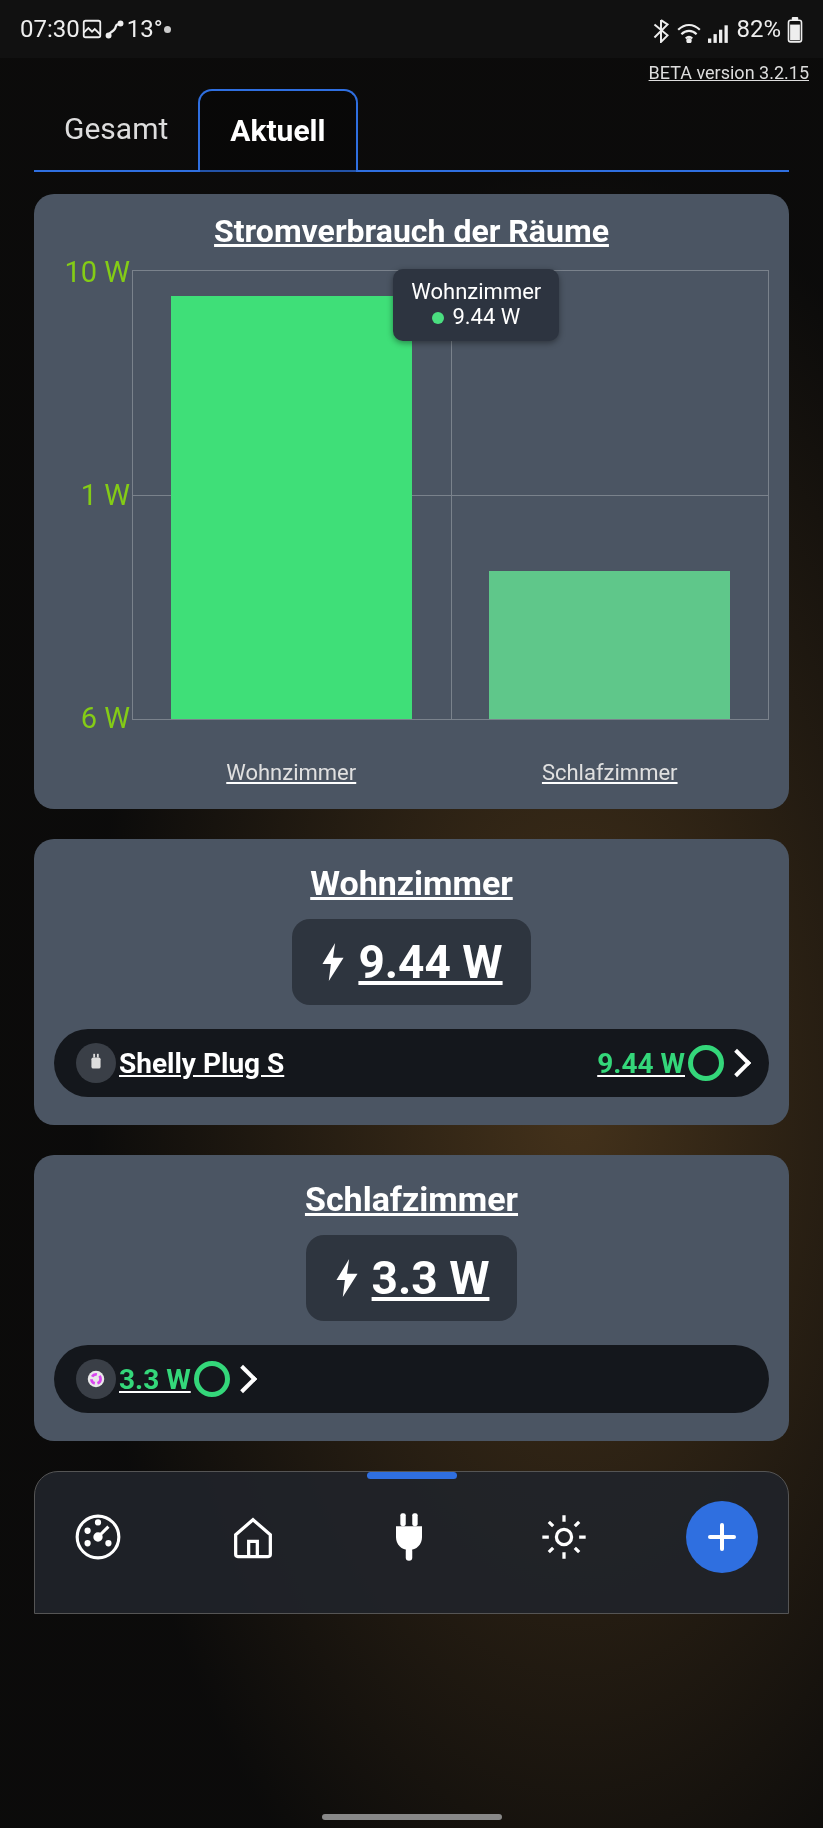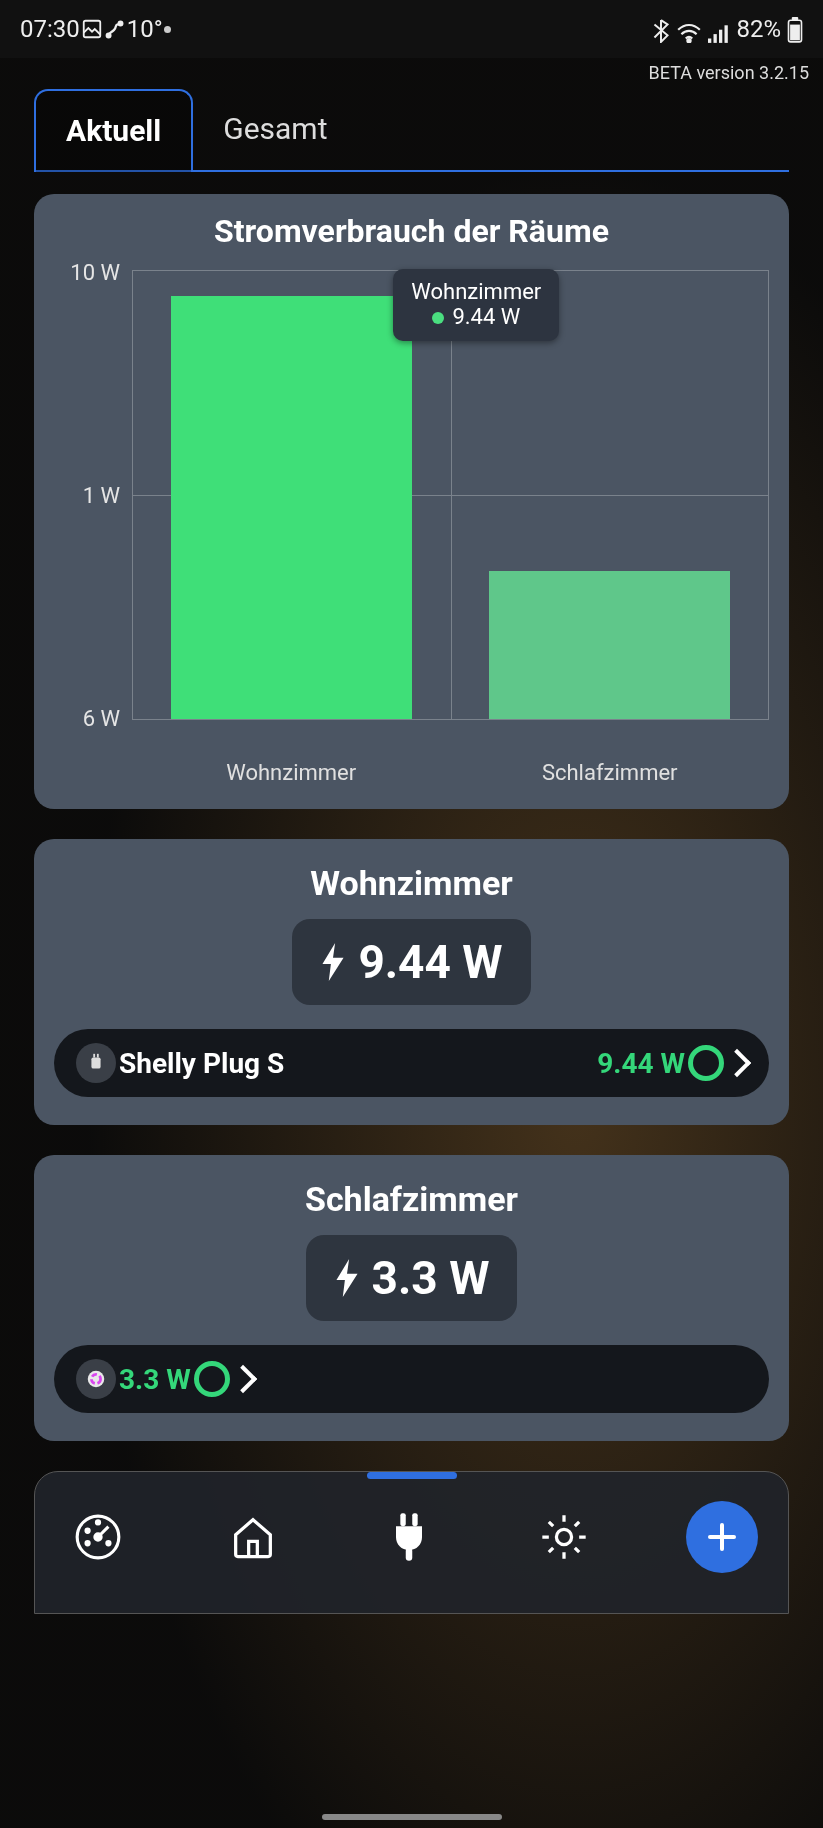--- a/index.html
+++ b/index.html
@@ -33,20 +33,21 @@
   .status-dot { width: 7px; height: 7px; border-radius: 50%; background: #ccc; display: inline-block; }
   .status-icon { display: inline-flex; align-items: center; }
 
   
   .beta-label {
     position: relative; z-index: 2;
     text-align: right;
     font-size: 18px;
     color: #ddd;
     padding: 4px 14px 0 0;
+    text-decoration: underline;
   }
 
   
   .tabs {
     position: relative; z-index: 2;
     display: flex;
     align-items: flex-end;
     margin: 6px 34px 0 34px;
     border-bottom: 2px solid #2f6fe0;
   }
@@ -66,44 +67,45 @@
     margin-bottom: -2px;
   }
 
   
   .card {
     position: relative; z-index: 2;
     margin: 22px 34px 6px;
     background: #4b5563;
     border-radius: 20px;
     padding: 18px 20px 24px;
+    text-decoration: underline;
   }
   .chart-title {
     text-align: center;
     font-size: 32px;
     font-weight: 700;
     margin-bottom: 10px;
   }
 
   
   .chart-area {
     position: relative;
     height: 500px;
     display: flex;
   }
   .y-axis {
     width: 78px;
     position: relative;
   }
   .y-tick {
     position: absolute;
-    right: 12px;
+    right: 2px;
     transform: translateY(-50%);
-    font-size: 22px;
-    color: #e5e5e5;
+    font-size: 29px;
+    color: #84cc16;
   }
   .plot {
     flex: 1;
     position: relative;
     border: 1px solid #7a828c;
     margin-top: 10px;
     margin-bottom: 40px;
   }
   .gridline {
     position: absolute;
@@ -276,21 +278,21 @@
           <path d="M3 16l5-5 4 4 3-3 6 6"></path>
         </svg>
     </span>
     <span class="status-icon">
       <svg width="22" height="22" viewBox="0 0 24 24" fill="none" stroke="#eee" stroke-width="2.5" stroke-linecap="round">
           <path d="M5 19c0-3 3-3 6-6s1-6 4-6"></path>
           <circle cx="5" cy="19" r="2" fill="#eee"></circle>
           <circle cx="18" cy="6" r="2" fill="#eee"></circle>
         </svg>
     </span>
-    <span>10°</span>
+    <span>13°</span>
     <span class="status-dot"></span>
   </div>
   <div class="status-right">
     <span class="status-icon">
       <svg width="18" height="24" viewBox="0 0 14 22" fill="none" stroke="#eee" stroke-width="1.8">
           <path d="M7 1v20l6-6L1 5m0 12l12-12L7 1"></path>
         </svg>
     </span>
     <span class="status-icon">
       <svg width="26" height="22" viewBox="0 0 24 20" fill="none" stroke="#eee" stroke-width="2">
@@ -313,22 +315,22 @@
           <rect x="4" y="0" width="6" height="3" rx="1" fill="#eee"></rect>
           <rect x="2.5" y="7" width="9" height="14.5" fill="#eee"></rect>
         </svg>
     </span>
   </div>
 </div>
 
 <div class="beta-label">BETA version 3.2.15</div>
 
 <div class="tabs">
+  <div class="tab">Gesamt</div>
   <div class="tab active">Aktuell</div>
-  <div class="tab">Gesamt</div>
 </div>
 
 <div class="card">
   <div class="chart-title">Stromverbrauch der Räume</div>
   <div class="chart-area">
     <div class="y-axis">
       <div class="y-tick" style="top:12px">10 W</div>
       <div class="y-tick" style="top:235px">1 W</div>
       <div class="y-tick" style="top:458px">6 W</div>
     </div>

